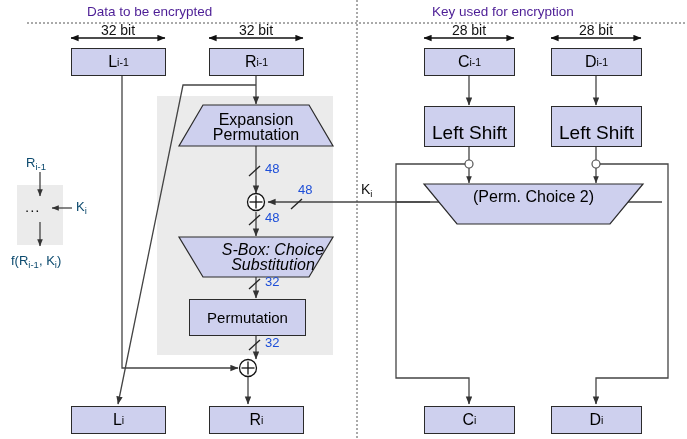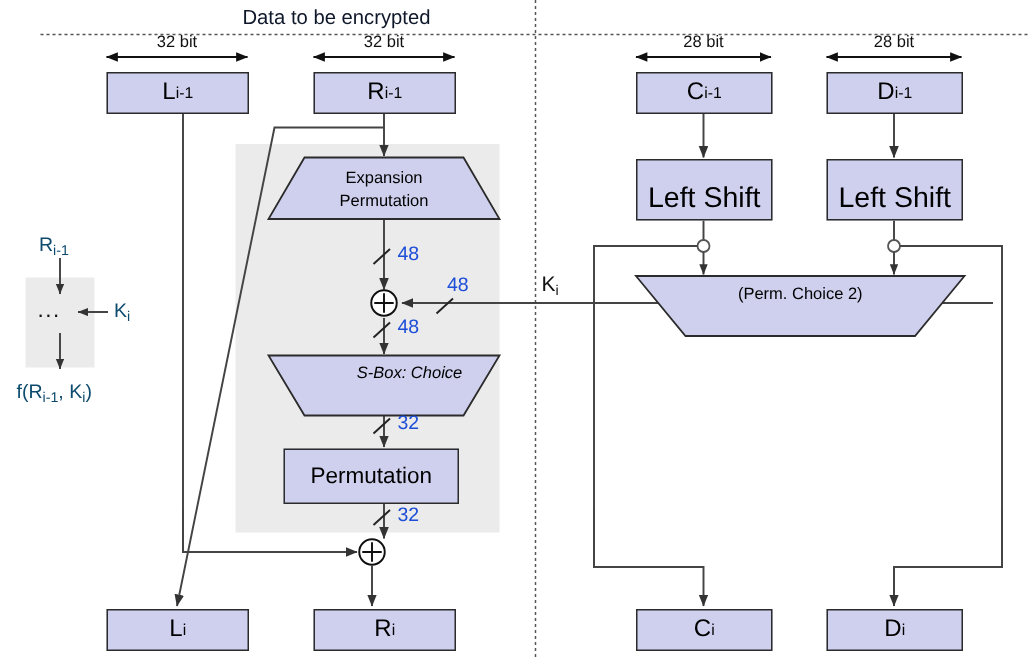--- a/index.html
+++ b/index.html
@@ -10,23 +10,23 @@
     color:#000000;
     overflow:hidden;
   }
   #stage{position:relative;width:687px;height:439px;}
 
   svg.layer{position:absolute;left:0;top:0;width:687px;height:439px;}
 
   .hdr{
     position:absolute;
     font-size:13.5px;
-    color:#0f172a;
-    white-space:nowrap;
-    text-align:right;
+    color:#4c1d95;
+    white-space:nowrap;
+    text-align:left;
   }
 
   .nodebox{
     position:absolute;
     background:#ced0ee;
     border:1px solid #2b2b2b;
     box-sizing:border-box;
     display:flex;
     align-items:center;
     justify-content:center;
@@ -52,35 +52,35 @@
     box-sizing:border-box;
     display:flex;align-items:flex-end;justify-content:center;
     font-size:19px;
     padding-bottom:2px;
   }
 
   .trapwrap{position:absolute;}
   .traptext{
     position:absolute;left:0;top:0;width:100%;
     text-align:center;
-    font-size:11px;
+    font-size:16px;
     line-height:15px;
     color:#000;
     pointer-events:none;
   }
 
   .bitlbl{
     position:absolute;
     font-size:13px;
     color:#1d4ed8;
     white-space:nowrap;
   }
   .dimlbl{
     position:absolute;
-    font-size:11px;
+    font-size:14px;
     color:#111;
     white-space:nowrap;
     text-align:center;
   }
   .klbl{
     position:absolute;
     font-size:14px;
     color:#111;
     white-space:nowrap;
   }
@@ -201,20 +201,21 @@
 
     <polygon points="179,237 333,237 309,277 203,277" fill="#ced0ee" stroke="#2b2b2b" stroke-width="1.2"></polygon>
 
     <polygon points="424,184 643,184 610,224 457,224" fill="#ced0ee" stroke="#2b2b2b" stroke-width="1.2"></polygon>
 
     <path d="M504,115 L440,115" fill="none" stroke="#555" stroke-width="1.6" marker-end="url(#ahs)"></path>
     <path d="M631,115 L567,115" fill="none" stroke="#555" stroke-width="1.6" marker-end="url(#ahs)"></path>
   </svg>
 
   <div class="hdr" style="left:87px;top:4px;width:200px;">Data to be encrypted</div>
+  <div class="hdr" style="left:432px;top:4px;width:200px;">Key used for encryption</div>
 
   <div class="dimlbl" style="left:78px;top:22px;width:80px;">32 bit</div>
   <div class="dimlbl" style="left:216px;top:22px;width:80px;">32 bit</div>
   <div class="dimlbl" style="left:429px;top:22px;width:80px;">28 bit</div>
   <div class="dimlbl" style="left:556px;top:22px;width:80px;">28 bit</div>
 
   <div class="nodebox" style="left:71px;top:48px;width:95px;height:28px;">
     <span>L</span>
       <span class="sub">i-1</span>
   </div>
@@ -234,20 +235,21 @@
   <div class="trapwrap" style="left:179px;top:105px;width:154px;height:41px;">
     <div class="traptext" style="top:7px;">
       <div>Expansion</div>
       <div>Permutation</div>
     </div>
   </div>
 
   <div class="trapwrap" style="left:196px;top:237px;width:154px;height:41px;font-style:italic;">
     <div class="traptext" style="top:5px;">
       <div>S-Box: Choice</div>
+      <div>Substitution</div>
     </div>
   </div>
 
   <div class="trapwrap" style="left:424px;top:184px;width:219px;height:41px;">
     <div class="traptext" style="top:5px;">
       <div>(Perm. Choice 2)</div>
     </div>
   </div>
 
   <div class="permbox" style="left:189px;top:299px;width:117px;height:37px;">

